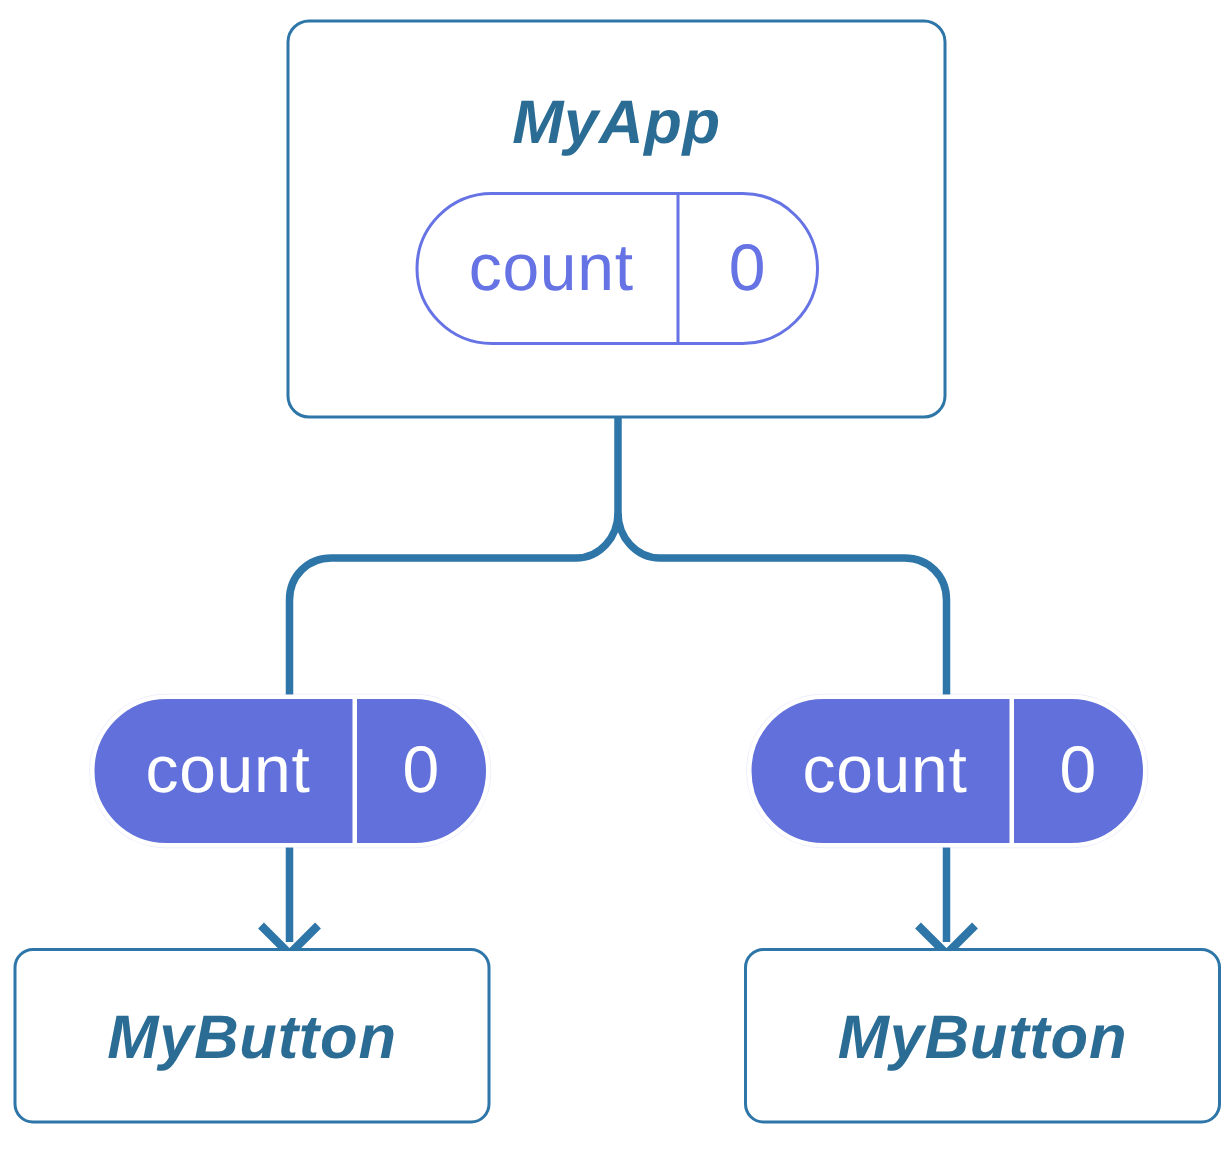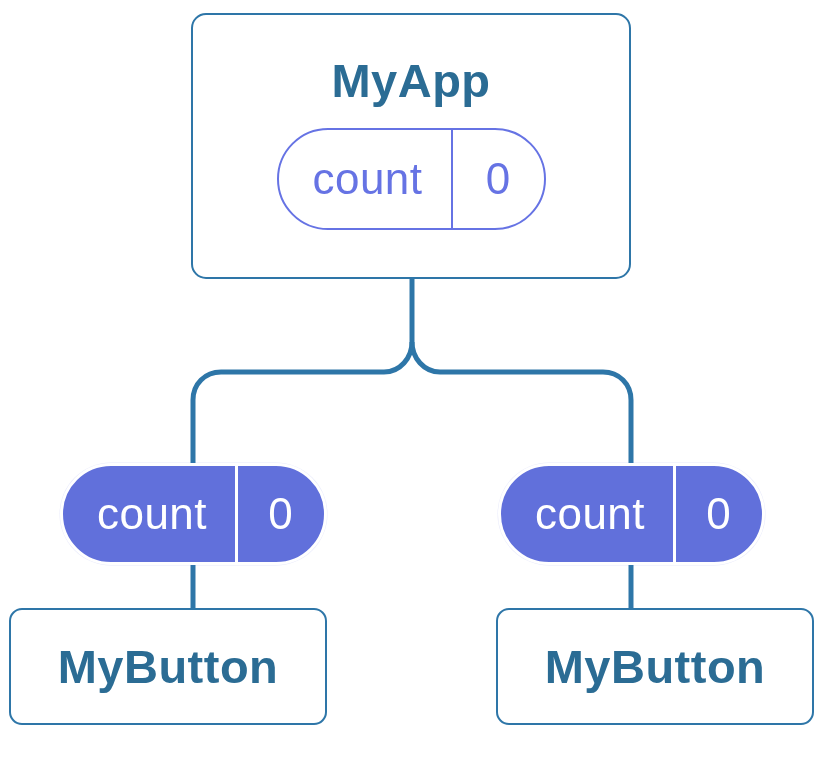--- a/index.html
+++ b/index.html
@@ -49,28 +49,29 @@
   .card-parent {
     left: 191px; top: 13px;
     width: 440px; height: 266px;
     border-radius: 15px;
     display: flex;
     flex-direction: column;
     align-items: center;
     padding-top: 44px;
   }
   .component-title {
-    font-size: 47px;
+    font-size: 41px;
     font-weight: 600;
     color: var(--component-text);
     line-height: 44px;
     letter-spacing: 0.5px;
+    font-style: italic;
   }
   .card-child {
-    top: 608px;
+    top: 632px;
     width: 318px; height: 117px;
     border-radius: 13px;
     display: flex;
     align-items: center;
     justify-content: center;
   }
   .card-child-left  { left: 9px;  }
   .card-child-right { left: 496px; }
 
   .pill {

